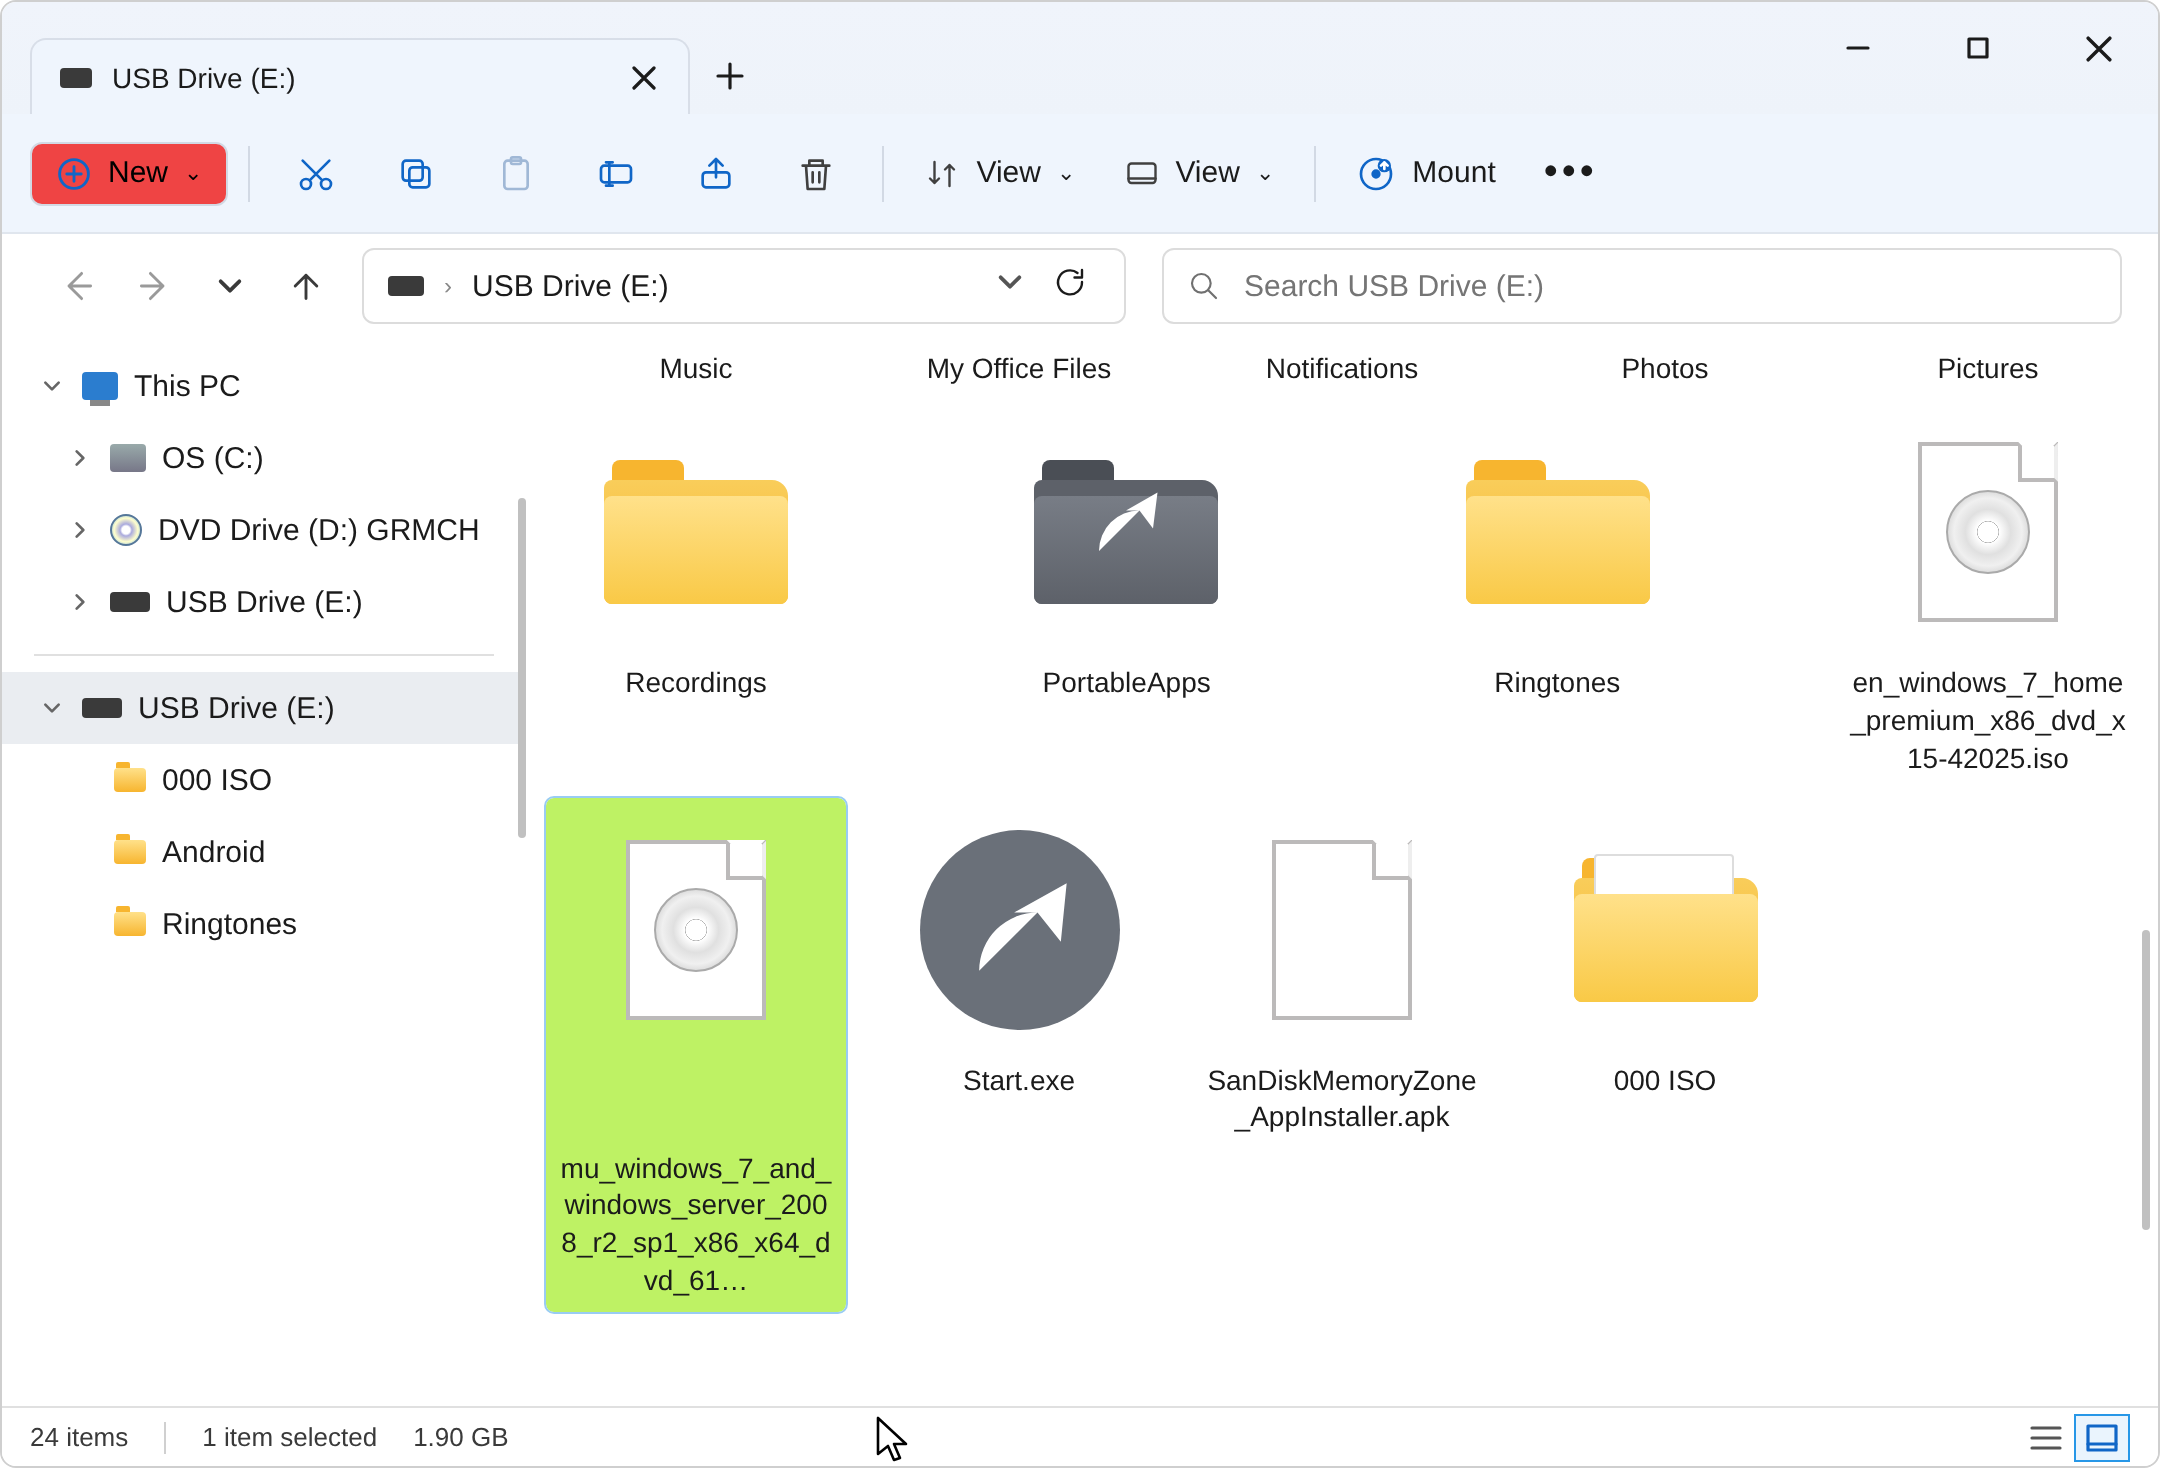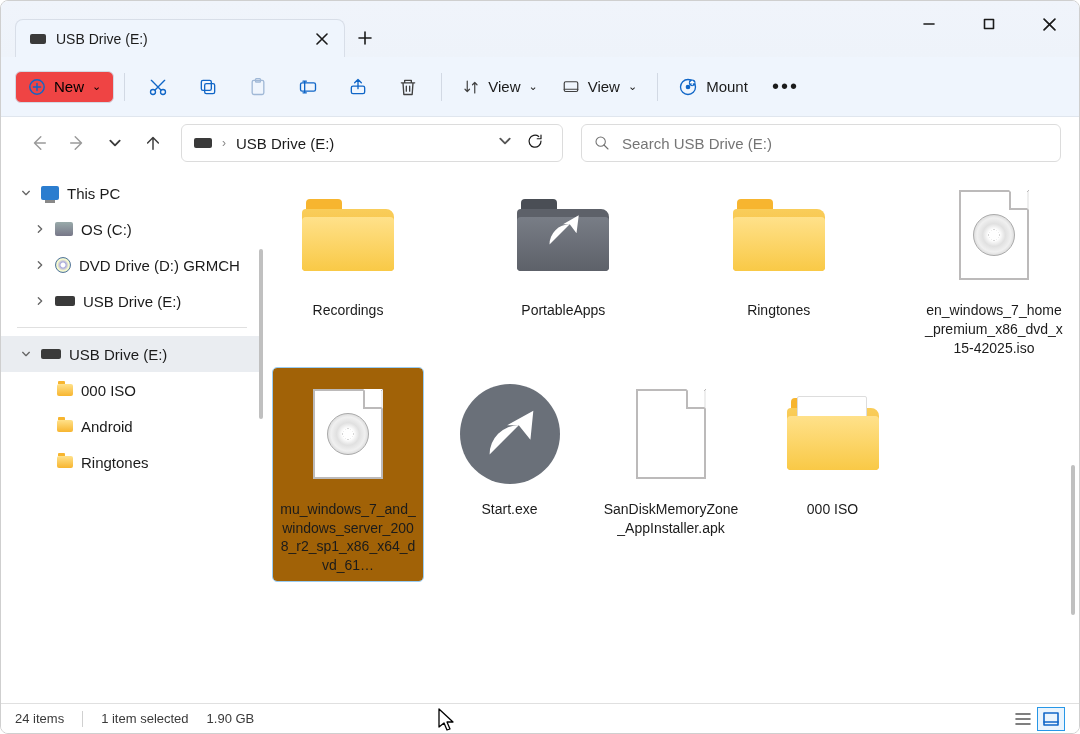--- a/index.html
+++ b/index.html
@@ -43,21 +43,21 @@
 .side-item.indent1 { padding-left: 32px; }
 .side-item.indent2 { padding-left: 56px; }
 .side-item.sel { background: #eaedf1; }
 .side-chevron { width: 14px; color: #666; font-size: 12px; display: inline-flex; justify-content: center;}
 .side-hr { height: 1px; background: #e0e0e0; margin: 8px 16px; }
 .side-thumb { position: absolute; right: 0; top: 80px; width: 4px; height: 170px; background: #c0c0c0; border-radius: 2px;}
 
 .content { flex: 1; overflow: hidden; position: relative; padding: 0 10px;}
 .row { display: flex; justify-content: space-between; width: 100%; }
 .item { width: 150px; display: flex; flex-direction: column; align-items: center; padding: 6px; text-align: center; font-size: 14px; color: #1b1b1b; border-radius: 4px; }
-.item.selected { background: #a16207; outline: 1px solid #99ccf3; }
+.item.selected { background: #bef264; outline: 1px solid #99ccf3; gap: 44px; }
 .item-label { margin-top: 6px; line-height: 1.35; word-break: break-word; max-width: 140px; }
 .label-only { height: auto; padding-top: 0;}
 .icon-slot { width: 120px; height: 120px; display: flex; align-items: center; justify-content: center; }
 .content-scroll { position: absolute; right: 4px; top: 296px; width: 4px; height: 150px; background: #c0c0c0; border-radius: 2px;}
 
 
 .folder { width: 92px; height: 72px; position: relative; }
 .folder-back { position: absolute; bottom: 0; width: 92px; height: 62px; background: linear-gradient(#f9cd5a, #f7b52f); border-radius: 4px 8px 4px 4px; }
 .folder-tab { position: absolute; top: 0; left: 4px; width: 36px; height: 14px; background: #f7b52f; border-radius: 4px 4px 0 0; }
 .folder-front { position: absolute; bottom: 0; width: 92px; height: 54px; background: linear-gradient(#ffe18a, #f9c946); border-radius: 4px; }
@@ -313,20 +313,37 @@
       </div>
     <div class="side-item indent2">
         <span class="ico-folder-sm"></span>
         <span>Ringtones</span>
       </div>
     <div class="side-thumb"></div>
   </div>
 
   <div class="content">
 
+    <div class="row">
+      <div class="item label-only">
+          <span class="item-label">Music</span>
+        </div>
+      <div class="item label-only">
+          <span class="item-label">My Office Files</span>
+        </div>
+      <div class="item label-only">
+          <span class="item-label">Notifications</span>
+        </div>
+      <div class="item label-only">
+          <span class="item-label">Photos</span>
+        </div>
+      <div class="item label-only">
+          <span class="item-label">Pictures</span>
+        </div>
+    </div>
 
     <div class="row">
       <div class="item">
         <div class="icon-slot">
             <div class="folder">
               <div class="folder-tab"></div>
               <div class="folder-back"></div>
               <div class="folder-front"></div>
             </div>
           </div>

